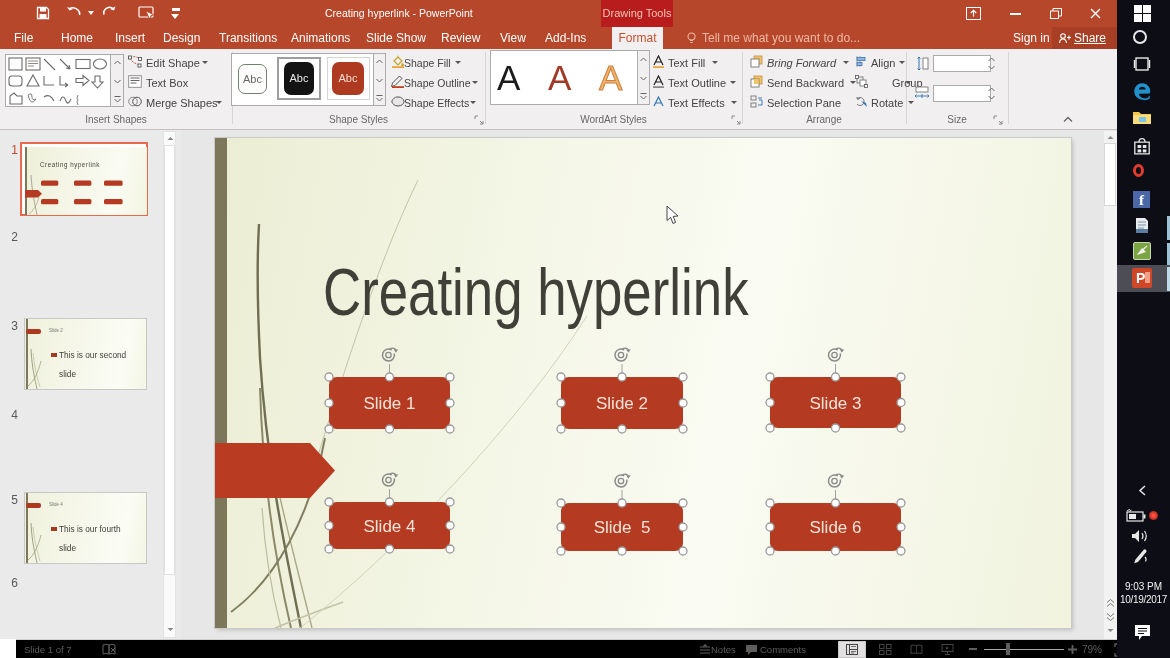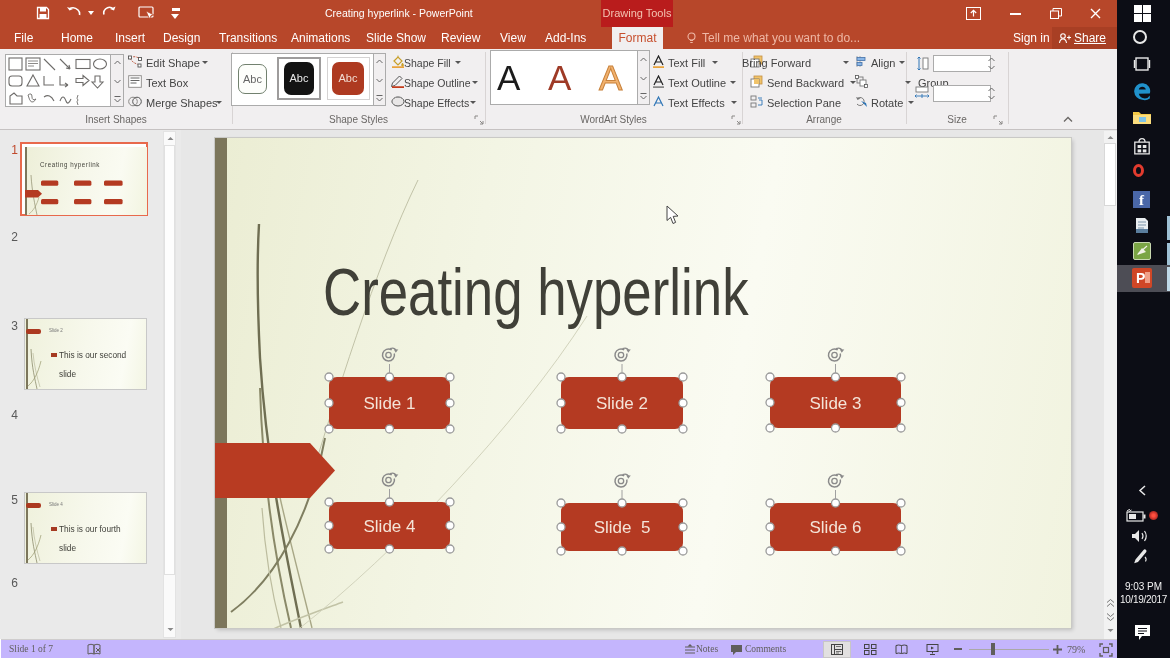--- a/index.html
+++ b/index.html
@@ -233,21 +233,21 @@
     <svg class="abs" style="left:652px;top:46px;" width="13" height="13" viewBox="0 0 13 13">
       <path d="M2 11 L6.5 2 L11 11 M3.5 8 h6" fill="none" stroke="#2E75B6" stroke-width="1.2"></path>
     </svg>
     <div class="abs" style="left:668px;top:48px;">Text Effects</div>
     <div class="abs" style="left:731px;top:52px;width:0;height:0;border-left:3px solid transparent;border-right:3px solid transparent;border-top:3.5px solid #555;"></div>
 
     <svg class="abs" style="left:750px;top:6px;" width="13" height="13" viewBox="0 0 13 13">
       <rect x="4" y="1" width="8" height="8" fill="#F0C36A" stroke="#C49043" stroke-width="0.8"></rect>
       <rect x="1" y="4" width="8" height="8" fill="#fff" stroke="#777" stroke-width="0.9"></rect>
     </svg>
-    <div class="abs" style="left:742px;top:8px;">Bring Forward</div>
+    <div class="abs" style="left:767px;top:8px;font-style:italic;">Bring Forward</div>
     <div class="abs" style="left:843px;top:12px;width:0;height:0;border-left:3px solid transparent;border-right:3px solid transparent;border-top:3.5px solid #555;"></div>
     <svg class="abs" style="left:750px;top:26px;" width="13" height="13" viewBox="0 0 13 13">
       <rect x="4" y="1" width="8" height="8" fill="#F0C36A" stroke="#C49043" stroke-width="0.8"></rect>
       <rect x="1" y="4" width="8" height="8" fill="#fff" stroke="#777" stroke-width="0.9"></rect>
       <rect x="4" y="4" width="5" height="5" fill="#F0C36A"></rect>
     </svg>
     <div class="abs" style="left:767px;top:28px;">Send Backward</div>
     <div class="abs" style="left:850px;top:32px;width:0;height:0;border-left:3px solid transparent;border-right:3px solid transparent;border-top:3.5px solid #555;"></div>
     <svg class="abs" style="left:750px;top:46px;" width="13" height="13" viewBox="0 0 13 13">
       <rect x="1" y="1" width="5" height="4" fill="none" stroke="#777" stroke-width="0.9"></rect>
@@ -262,21 +262,21 @@
       <rect x="2" y="7.5" width="5" height="3" fill="#8AB6E7" stroke="#4472A8" stroke-width="0.8"></rect>
     </svg>
     <div class="abs" style="left:871px;top:8px;">Align</div>
     <div class="abs" style="left:899px;top:12px;width:0;height:0;border-left:3px solid transparent;border-right:3px solid transparent;border-top:3.5px solid #555;"></div>
     <svg class="abs" style="left:855px;top:26px;" width="13" height="13" viewBox="0 0 13 13">
       <rect x="2" y="2" width="6" height="6" fill="none" stroke="#777" stroke-width="0.9"></rect>
       <rect x="5" y="5" width="6" height="6" fill="#fff" stroke="#777" stroke-width="0.9"></rect>
       <rect x="0.5" y="0.5" width="3" height="3" fill="#fff" stroke="#555" stroke-width="0.8"></rect>
       <rect x="9.5" y="9.5" width="3" height="3" fill="#fff" stroke="#555" stroke-width="0.8"></rect>
     </svg>
-    <div class="abs" style="left:918px;top:28px;">Group</div>
+    <div class="abs" style="left:892px;top:28px;">Group</div>
     <div class="abs" style="left:905px;top:32px;width:0;height:0;border-left:3px solid transparent;border-right:3px solid transparent;border-top:3.5px solid #555;"></div>
     <svg class="abs" style="left:855px;top:46px;" width="13" height="13" viewBox="0 0 13 13">
       <path d="M2 4 a4 4 0 1 1 0 5" fill="none" stroke="#777" stroke-width="1"></path>
       <path d="M1 2 l1.5 3 l3 -1.5 z" fill="#777"></path>
       <path d="M6 6 l6 6 l-1 -4 z" fill="#2E75B6"></path>
     </svg>
     <div class="abs" style="left:871px;top:48px;">Rotate</div>
     <div class="abs" style="left:908px;top:52px;width:0;height:0;border-left:3px solid transparent;border-right:3px solid transparent;border-top:3.5px solid #555;"></div>
 
     <svg class="abs" style="left:916px;top:7px;" width="13" height="15" viewBox="0 0 13 15">
@@ -501,21 +501,21 @@
       <div class="abs" style="left:1px;top:10px;width:14.5px;height:4.5px;border-radius:2px;background:#AC3920;"></div>
       <div class="abs" style="left:24px;top:9px;font-size:4.5px;color:#777;">Slide 4</div>
       <div class="abs" style="left:26px;top:34px;width:6px;height:3.5px;background:#A53A22;"></div>
       <div class="abs" style="left:34px;top:31px;font-size:9px;color:#3E3E38;transform:scaleX(0.92);transform-origin:0 0;white-space:nowrap;">This is our fourth</div>
       <div class="abs" style="left:34px;top:50px;font-size:9px;color:#3E3E38;transform:scaleX(0.92);transform-origin:0 0;white-space:nowrap;">slide</div>
     </div>
   <svg class="abs" style="left:666px;top:205px;" width="13" height="20" viewBox="0 0 13 20">
     <path d="M1 1 L1 15.5 L4.6 12.4 L7 18.5 L9.6 17.4 L7.2 11.4 L12 11 z" fill="#fff" stroke="#444" stroke-width="1"></path>
   </svg>
 
-  <div class="abs" id="statusbar" style="left:1px;top:639px;width:1117px;height:19px;background:#c4b5fd;border-top:1px solid #CFCDCD;font-size:9.5px;color:#605E5C;font-family:Liberation Serif, serif;">
+  <div class="abs" id="statusbar" style="left:16px;top:639px;width:1117px;height:19px;background:#000000;border-top:1px solid #CFCDCD;font-size:9.5px;color:#605E5C;">
     <div class="abs" style="left:8px;top:4px;">Slide 1 of 7</div>
     <svg class="abs" style="left:86px;top:3px;" width="15" height="13" viewBox="0 0 15 13">
       <path d="M1 2 q3 -1.5 6 0 v9 q-3 -1.5 -6 0 z M7 2 q3 -1.5 6 0 v9 q-3 -1.5 -6 0 z" fill="none" stroke="#605E5C" stroke-width="1"></path>
       <path d="M9 5 l4 4 M13 5 l-4 4" stroke="#605E5C" stroke-width="1"></path>
     </svg>
     <svg class="abs" style="left:683px;top:4px;" width="12" height="11" viewBox="0 0 12 11">
       <path d="M1 3 h10 M1 6 h10 M1 9 h10" stroke="#605E5C" stroke-width="1"></path>
       <path d="M3.5 2.5 L6 0 L8.5 2.5" fill="#605E5C" stroke="none"></path>
     </svg>
     <div class="abs" style="left:695px;top:4px;">Notes</div>

